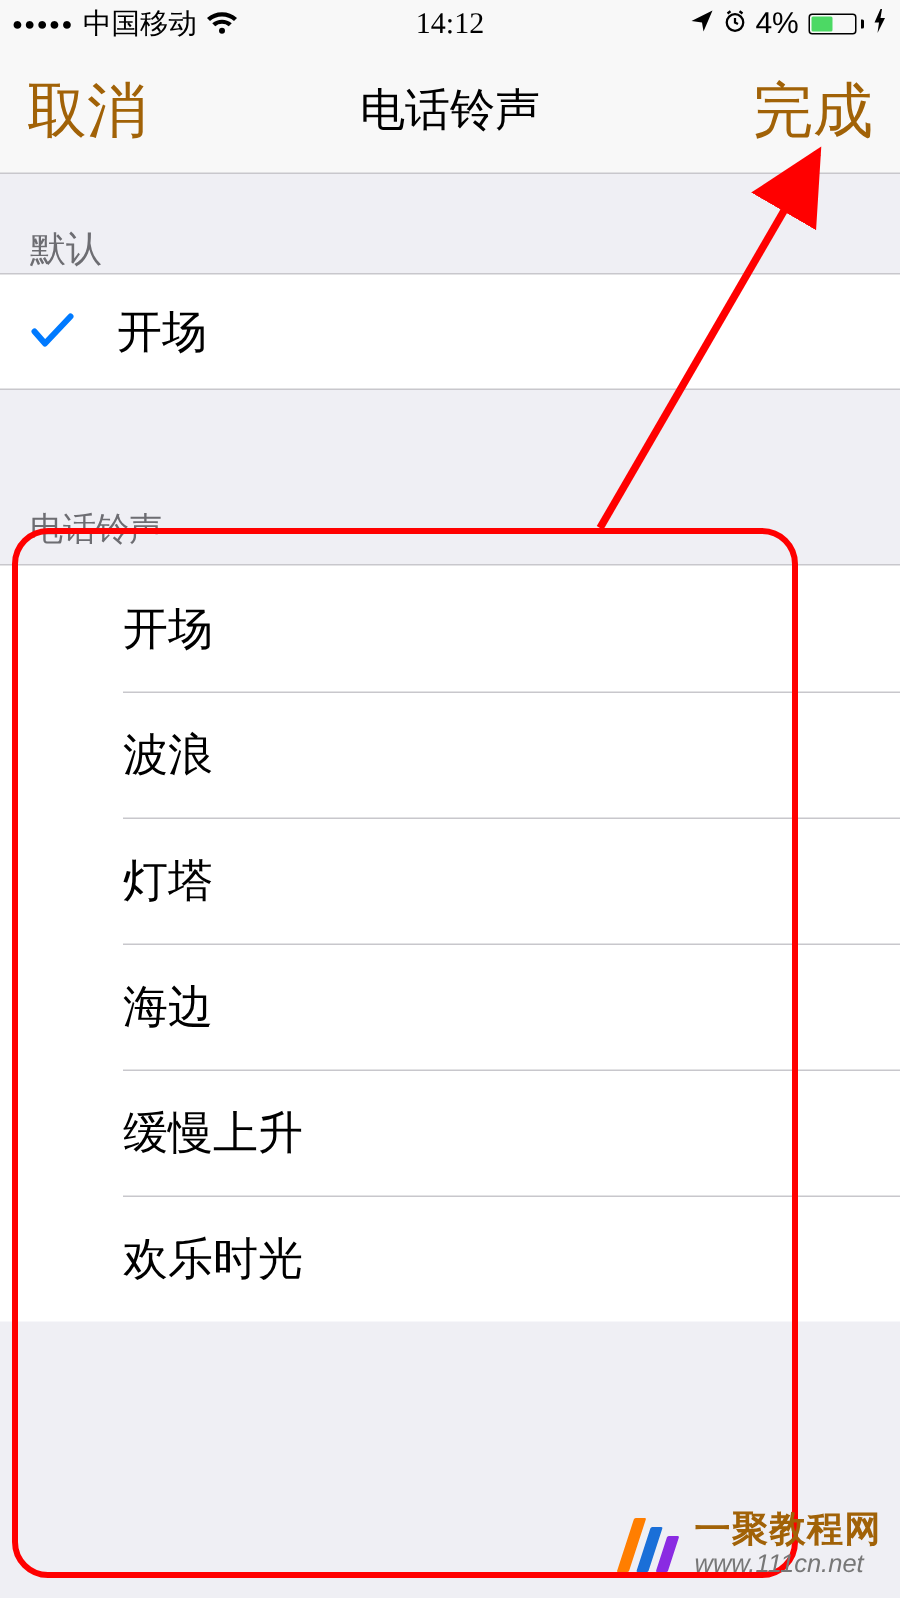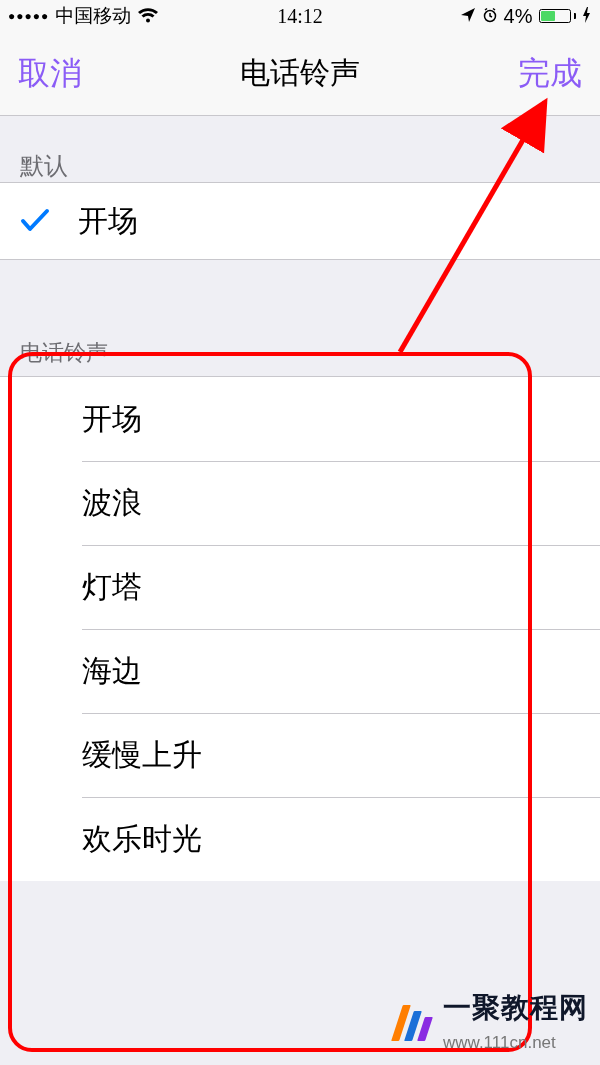--- a/index.html
+++ b/index.html
@@ -41,21 +41,21 @@
     
     .nav-bar {
       height: 84px;
       background: #f8f8f8;
       border-bottom: 1px solid #c8c7cc;
       display: flex;
       align-items: center;
       justify-content: space-between;
       padding: 0 18px;
     }
-    .nav-btn { color: #8b5cf6; font-size: 32px; }
+    .nav-btn { color: #a16207; font-size: 40px; }
     .nav-title { font-size: 30px; font-weight: 500; color: #000; }
     
     .section-header {
       padding: 34px 20px 0;
       font-size: 24px;
       color: #6d6d72;
       background: #efeff4;
     }
     .section-header.small {
       padding: 18px 20px 8px;
@@ -132,22 +132,22 @@
     }
     .wm-bars {
       width: 38px; height: 36px;
       position: relative;
     }
     .wm-bar { position: absolute; width: 8px; border-radius: 1px; transform: skewX(-18deg); }
     .wm-bar.b1 { height: 36px; left: 0; top: 0; background: #ff7e00; }
     .wm-bar.b2 { height: 30px; left: 12px; top: 6px; background: #1a6fd8; }
     .wm-bar.b3 { height: 24px; left: 24px; top: 12px; background: #8a2be2; }
     .wm-text { display: flex; flex-direction: column; line-height: 1; }
-    .wm-cn { font-size: 28px; font-weight: 700; color: #0f172a; letter-spacing: 1px; }
-    .wm-url { font-size: 17px; color: #777; margin-top: 12px; }
+    .wm-cn { font-size: 24px; font-weight: 700; color: #a16207; letter-spacing: 1px; }
+    .wm-url { font-size: 17px; color: #777; margin-top: 2px; font-style: italic;}
   </style>
 </head>
 <body>
 
 <div class="status-bar">
   <div class="status-left">
     <span class="dots">●●●●●</span>
     <span class="carrier">中国移动</span>
     <span class="wifi-icon">
       <svg width="22" height="16" viewBox="0 0 22 16">

